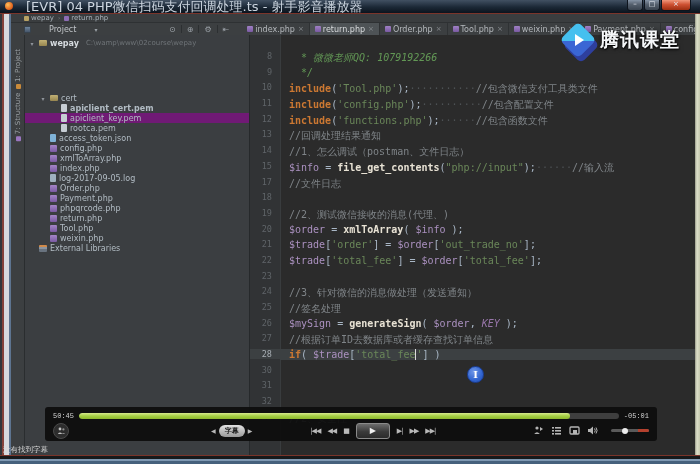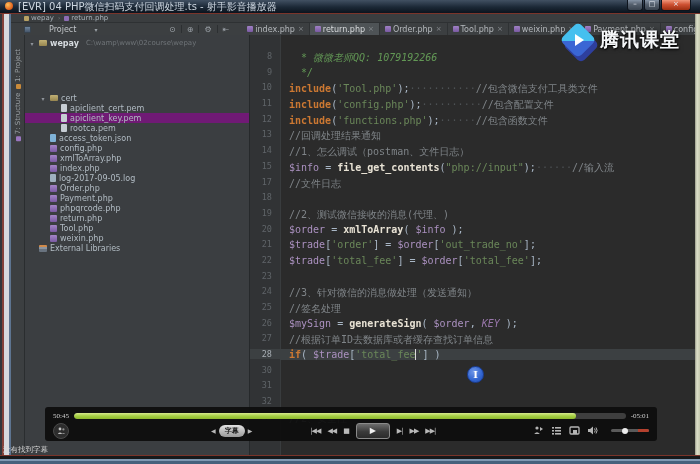--- a/index.html
+++ b/index.html
@@ -5,21 +5,21 @@
   html,body{margin:0;padding:0;background:#000;}
   .stage{position:relative;width:700px;height:464px;background:#17191b;overflow:hidden;
          font-family:"DejaVu Sans",sans-serif;cursor:default;}
 
   
   .titlebar{position:absolute;left:0;top:0;right:0;height:13px;
     background:linear-gradient(#415062,#1b2836 55%,#0b131d);
     border-bottom:1px solid #7a342a;z-index:60;}
   .app-icon{position:absolute;left:5px;top:2px;width:8px;height:8px;border-radius:50%;
     background:radial-gradient(circle at 35% 35%,#ffc05a,#e2641f 65%,#8c3410);}
-  .title{font-size:10px;color:#ccd5df;line-height:13px;padding-left:18px;white-space:nowrap;}
+  .title{font-size:13px;color:#ccd5df;line-height:13px;padding-left:26px;white-space:nowrap;}
   .winbtns{position:absolute;right:9px;top:0;display:flex;gap:1px;}
   .wb{height:10px;border:1px solid #0e141d;border-top:none;color:#e9eef4;font-size:7px;
     line-height:9px;text-align:center;border-radius:0 0 3px 3px;
     background:linear-gradient(#8593a5,#55606e 45%,#39434f);}
   .wb.min,.wb.max{width:14px;}
   .wb.close{width:28px;background:linear-gradient(#f0977c,#ce5233 45%,#9c2d10);}
 
   .frame-left{position:absolute;left:0;top:13px;bottom:0;width:11px;z-index:5;
     background:linear-gradient(90deg,#33373b 0,#33373b 2px,#84423a 2px,#84423a 4px,
       #d7dade 4px,#d7dade 9px,#5d7490 9px,#5d7490 11px);}
@@ -115,21 +115,21 @@
   .wm-ico .tri{position:absolute;left:10px;top:7px;width:0;height:0;
     border-left:9px solid #ffffff;border-top:6px solid transparent;border-bottom:6px solid transparent;}
   .wm-text{font-size:19px;font-weight:bold;color:#f5f7f9;letter-spacing:1px;
     text-shadow:0 1px 2px rgba(0,0,0,.9),0 0 5px rgba(0,0,0,.6),1px 1px 0 rgba(20,20,20,.8);}
 
   
   .playerbar{position:absolute;left:34px;right:38px;top:393px;height:34px;
     background:rgba(13,13,13,.93);border-radius:3px;z-index:25;
     padding:3px 8px 0 8px;box-sizing:border-box;}
   .prow{display:flex;align-items:center;gap:5px;height:11px;}
-  .ptime{font-size:7px;color:#d2d2d2;font-family:Liberation Serif, serif;}
+  .ptime{font-size:7px;color:#d2d2d2;font-family:Liberation Mono, monospace;}
   .ptrack{flex:1;height:6px;border-radius:3px;background:#3e3e3e;overflow:hidden;}
   .pfill{height:100%;border-radius:3px;
     background:linear-gradient(#d7ea8d,#a6cf44 50%,#8cb72c);}
   .crow{display:flex;align-items:center;height:19px;}
   .people-btn{width:14px;height:14px;border-radius:50%;background:#2d2d2d;
     border:1px solid #4a4a4a;display:flex;align-items:center;justify-content:center;flex:0 0 auto;}
   .subgrp{display:flex;align-items:center;gap:3px;color:#b9b9b9;margin-left:142px;}
   .subarrow{font-size:6px;}
   .subpill{font-size:7px;color:#1d1d1d;background:linear-gradient(#e2e2e2,#9a9a9a);
     border-radius:6px;padding:1px 6px;font-weight:bold;}
@@ -255,21 +255,21 @@
             <span class="tarrow">▾</span>
             <span class="tic folder"></span>
             <span class="tlabel">wepay</span>
             <span class="tpath">C:\wamp\www\02course\wepay</span>
           </div>
           <div class="trow" style="padding-left: 14px; margin-top: 45px;">
             <span class="tarrow">▾</span>
             <span class="tic folder"></span>
             <span class="tlabel">cert</span>
           </div>
-          <div class="trow" style="padding-left: 25px;">
+          <div class="trow" style="padding-left: 25px; font-weight: bold;">
             <span class="tarrow"></span>
             <span class="tic pem"></span>
             <span class="tlabel">apiclient_cert.pem</span>
           </div>
           <div class="trow sel" style="padding-left: 25px;">
             <span class="tarrow"></span>
             <span class="tic pem"></span>
             <span class="tlabel">apiclient_key.pem</span>
           </div>
           <div class="trow" style="padding-left: 25px;">

